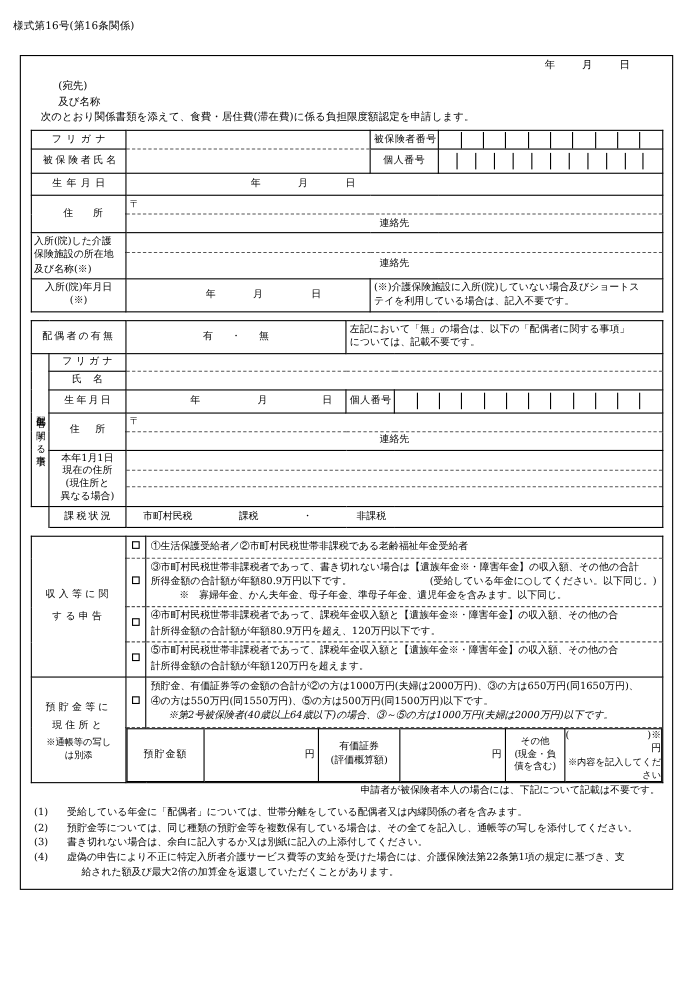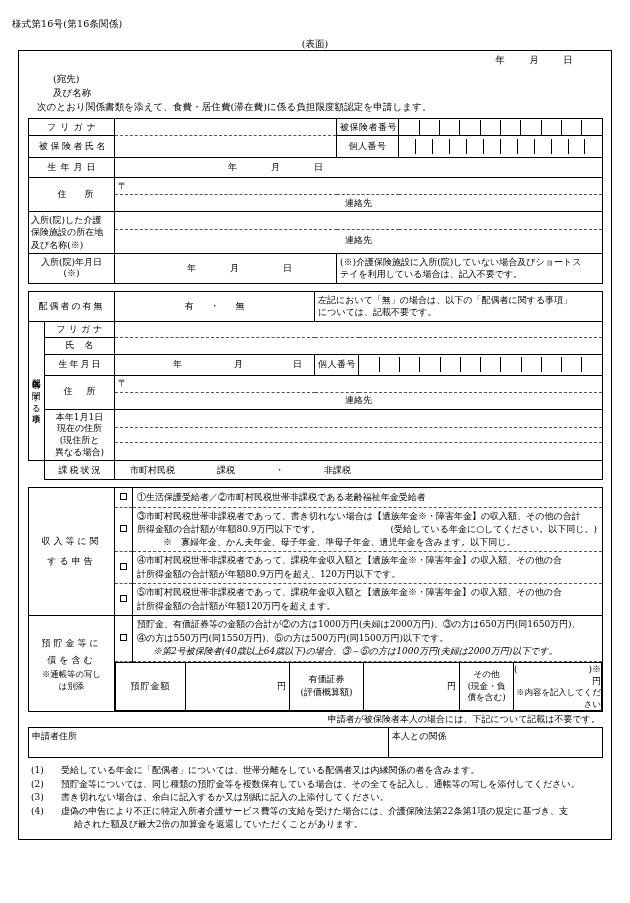--- a/index.html
+++ b/index.html
@@ -74,21 +74,20 @@
   .note-right{text-align:right;font-size:9px;padding:2px 2px 2px 0;}
   .ind1{padding-left:16px;font-style:italic;}
   .ind2{padding-left:26px;}
 </style>
 </head>
 <body>
 
 <div class="page">
 
   <div class="kakushiki">様式第16号(第16条関係)</div>
-  <div class="omote">(表面)</div>
 
   <div class="outer">
 
 
     <div class="dateline">
       <span>年</span><span>月</span><span>日</span>
     </div>
 
     <div class="atesaki">
       <div>(宛先)</div>
@@ -341,21 +340,21 @@
         <td class="c dasht cellpad0" style="height:28px"><span class="chk"></span></td>
         <td class="l dasht" style="padding-left:4px;line-height:1.5">
           <div>⑤市町村民税世帯非課税者であって、課税年金収入額と【遺族年金※・障害年金】の収入額、その他の合</div>
           <div>計所得金額の合計額が年額120万円を超えます。</div>
         </td>
       </tr>
 
       <tr>
         <td rowspan="2" class="c" style="letter-spacing:2px;line-height:1.9;vertical-align:middle">
           <div style="letter-spacing:3px">預貯金等に</div>
-          <div style="letter-spacing:3px">債を含む</div>
+          <div style="letter-spacing:3px">現住所と</div>
           <div style="letter-spacing:0;font-size:8.4px;line-height:1.4">※通帳等の写し</div>
           <div style="letter-spacing:0;font-size:8.4px;line-height:1.4">は別添</div>
         </td>
         <td class="c dashb cellpad0" style="height:44px"><span class="chk"></span></td>
         <td class="l dashb" style="padding-left:4px;line-height:1.5">
           <div>預貯金、有価証券等の金額の合計が②の方は1000万円(夫婦は2000万円)、③の方は650万円(同1650万円)、</div>
           <div>④の方は550万円(同1550万円)、⑤の方は500万円(同1500万円)以下です。</div>
           <div class="ind1">※第2号被保険者(40歳以上64歳以下)の場合、③～⑤の方は1000万円(夫婦は2000万円)以下です。</div>
         </td>
       </tr>
@@ -406,28 +405,20 @@
       </table>
 
     <div class="note-right" style="padding-right:11px">申請者が被保険者本人の場合には、下記について記載は不要です。</div>
 
     <table class="tbl" style="width:574px;margin:0 9px 0 9px;">
       <colgroup>
           <col style="width:360px">
           <col style="width:214px">
         </colgroup>
       <tbody>
-      <tr>
-        <td class="l" style="height:30px;vertical-align:top;padding-top:3px">
-          <span>申請者住所</span>
-        </td>
-        <td class="l" style="vertical-align:top;padding-top:3px">
-          <span>本人との関係</span>
-        </td>
-      </tr>
     </tbody>
       </table>
 
     <div style="padding:6px 9px 7px 9px;font-size:9px;line-height:1.5">
 
       <div class="nrow" style="display:flex">
         <div style="width:30px;flex:none;padding-left:3px">(1)</div>
         <div style="flex:1">受給している年金に「配偶者」については、世帯分離をしている配偶者又は内縁関係の者を含みます。</div>
       </div>
 

